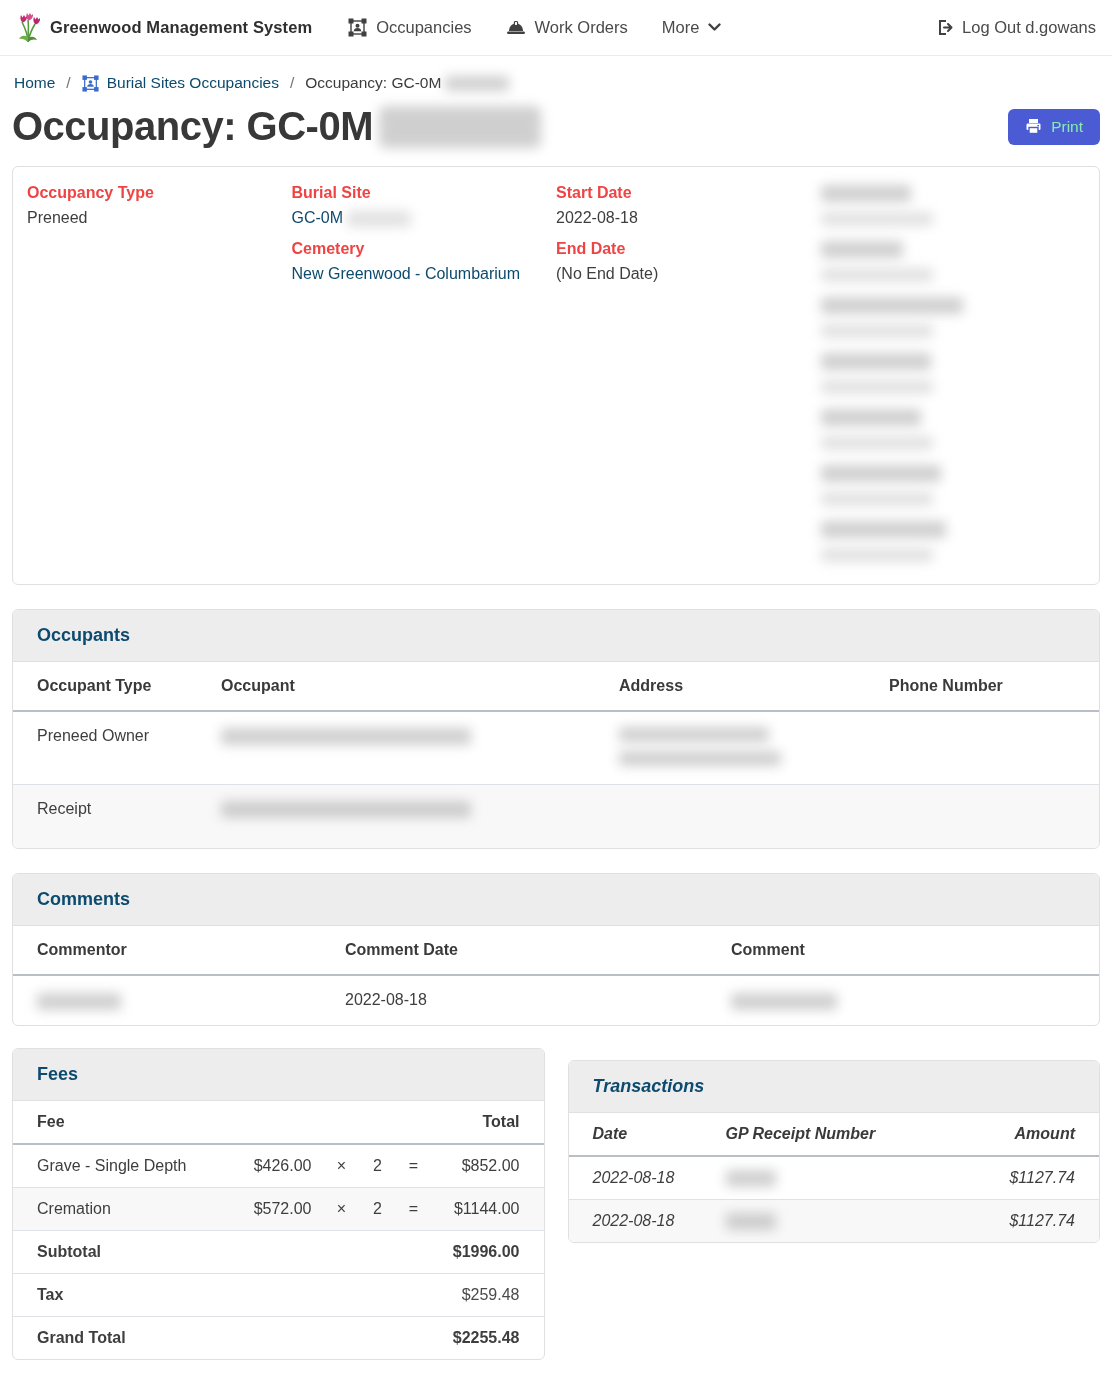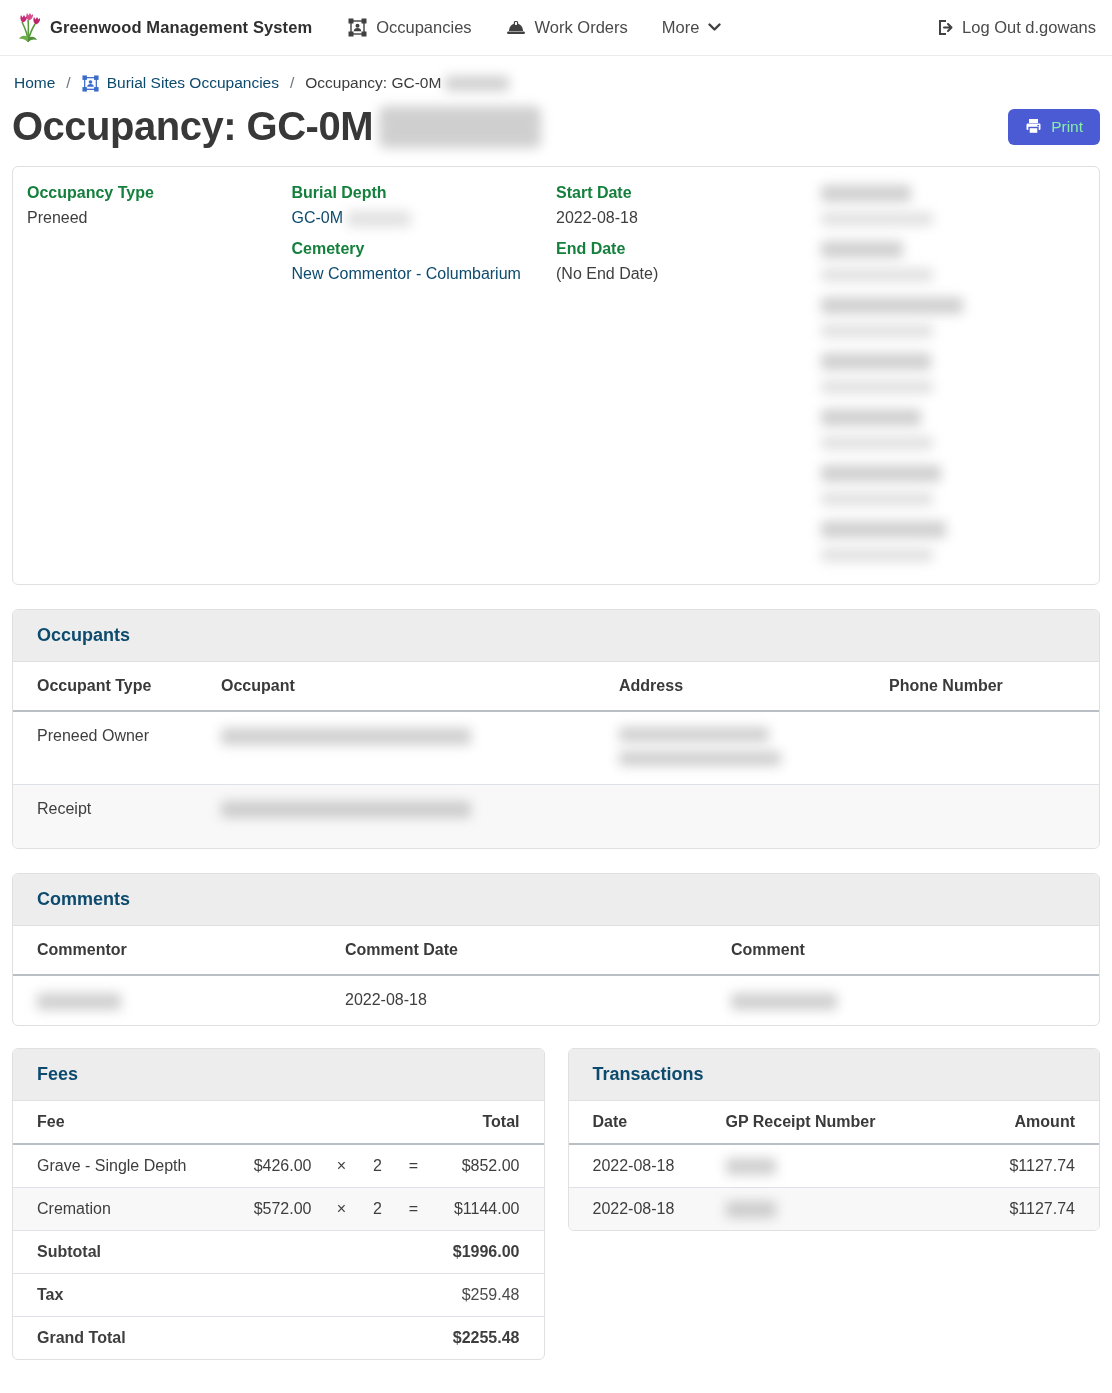--- a/index.html
+++ b/index.html
@@ -62,21 +62,21 @@
     background: #ededed; border-bottom: 1px solid #e0e0e0;
     padding: 15px 24px; font-size: 18px; font-weight: bold; color: #0c4a6e;
   }
 
   
   .details-grid {
     display: grid; grid-template-columns: repeat(4, 1fr);
     padding: 17px 14px 8px 14px;
   }
   .pair { height: 56px; }
-  .pair .lbl { font-weight: bold; color: #15803d; margin-bottom: 7px; }
+  .pair .lbl { font-weight: bold; color: #ef4444; margin-bottom: 7px; }
   .pair .val { color: #3e3e3e; }
   .muted { color: #8e8e8e; }
 
   
   .rd {
     display: inline-block; background: #a9a9a9; border-radius: 3px;
     filter: blur(6px); opacity: .55; vertical-align: middle;
   }
   .rd.light { background: #c4c4c4; opacity: .5; }
   .rd.block { display: block; }
@@ -224,28 +224,28 @@
 
       <div class="col">
         <div class="pair">
           <div class="lbl">Occupancy Type</div>
           <div class="val">Preneed</div>
         </div>
       </div>
 
       <div class="col">
         <div class="pair">
-          <div class="lbl">Burial Depth</div>
+          <div class="lbl">Burial Site</div>
           <div class="val">
             <a>GC-0M</a><span class="rd light" style="width:64px;height:16px;margin-left:4px;"></span>
           </div>
         </div>
         <div class="pair">
           <div class="lbl">Cemetery</div>
-          <div class="val"><a>New Commentor - Columbarium</a></div>
+          <div class="val"><a>New Greenwood - Columbarium</a></div>
         </div>
       </div>
 
       <div class="col">
         <div class="pair">
           <div class="lbl">Start Date</div>
           <div class="val">2022-08-18</div>
         </div>
         <div class="pair">
           <div class="lbl">End Date</div>
@@ -398,21 +398,21 @@
             <td class="num tax-val">$259.48</td>
           </tr>
           <tr>
             <td class="bold" colspan="5">Grand Total</td>
             <td class="num bold">$2255.48</td>
           </tr>
         </tbody>
       </table>
     </section>
 
-    <section class="card" style="margin-top:0;">
+    <section class="card" style="margin-top:12px;font-style:italic;">
       <div class="card-header">Transactions</div>
       <table class="fees-table">
         <colgroup>
             <col style="width:145px">
             <col>
             <col style="width:130px">
           </colgroup>
         <thead>
           <tr>
             <th>Date</th>

